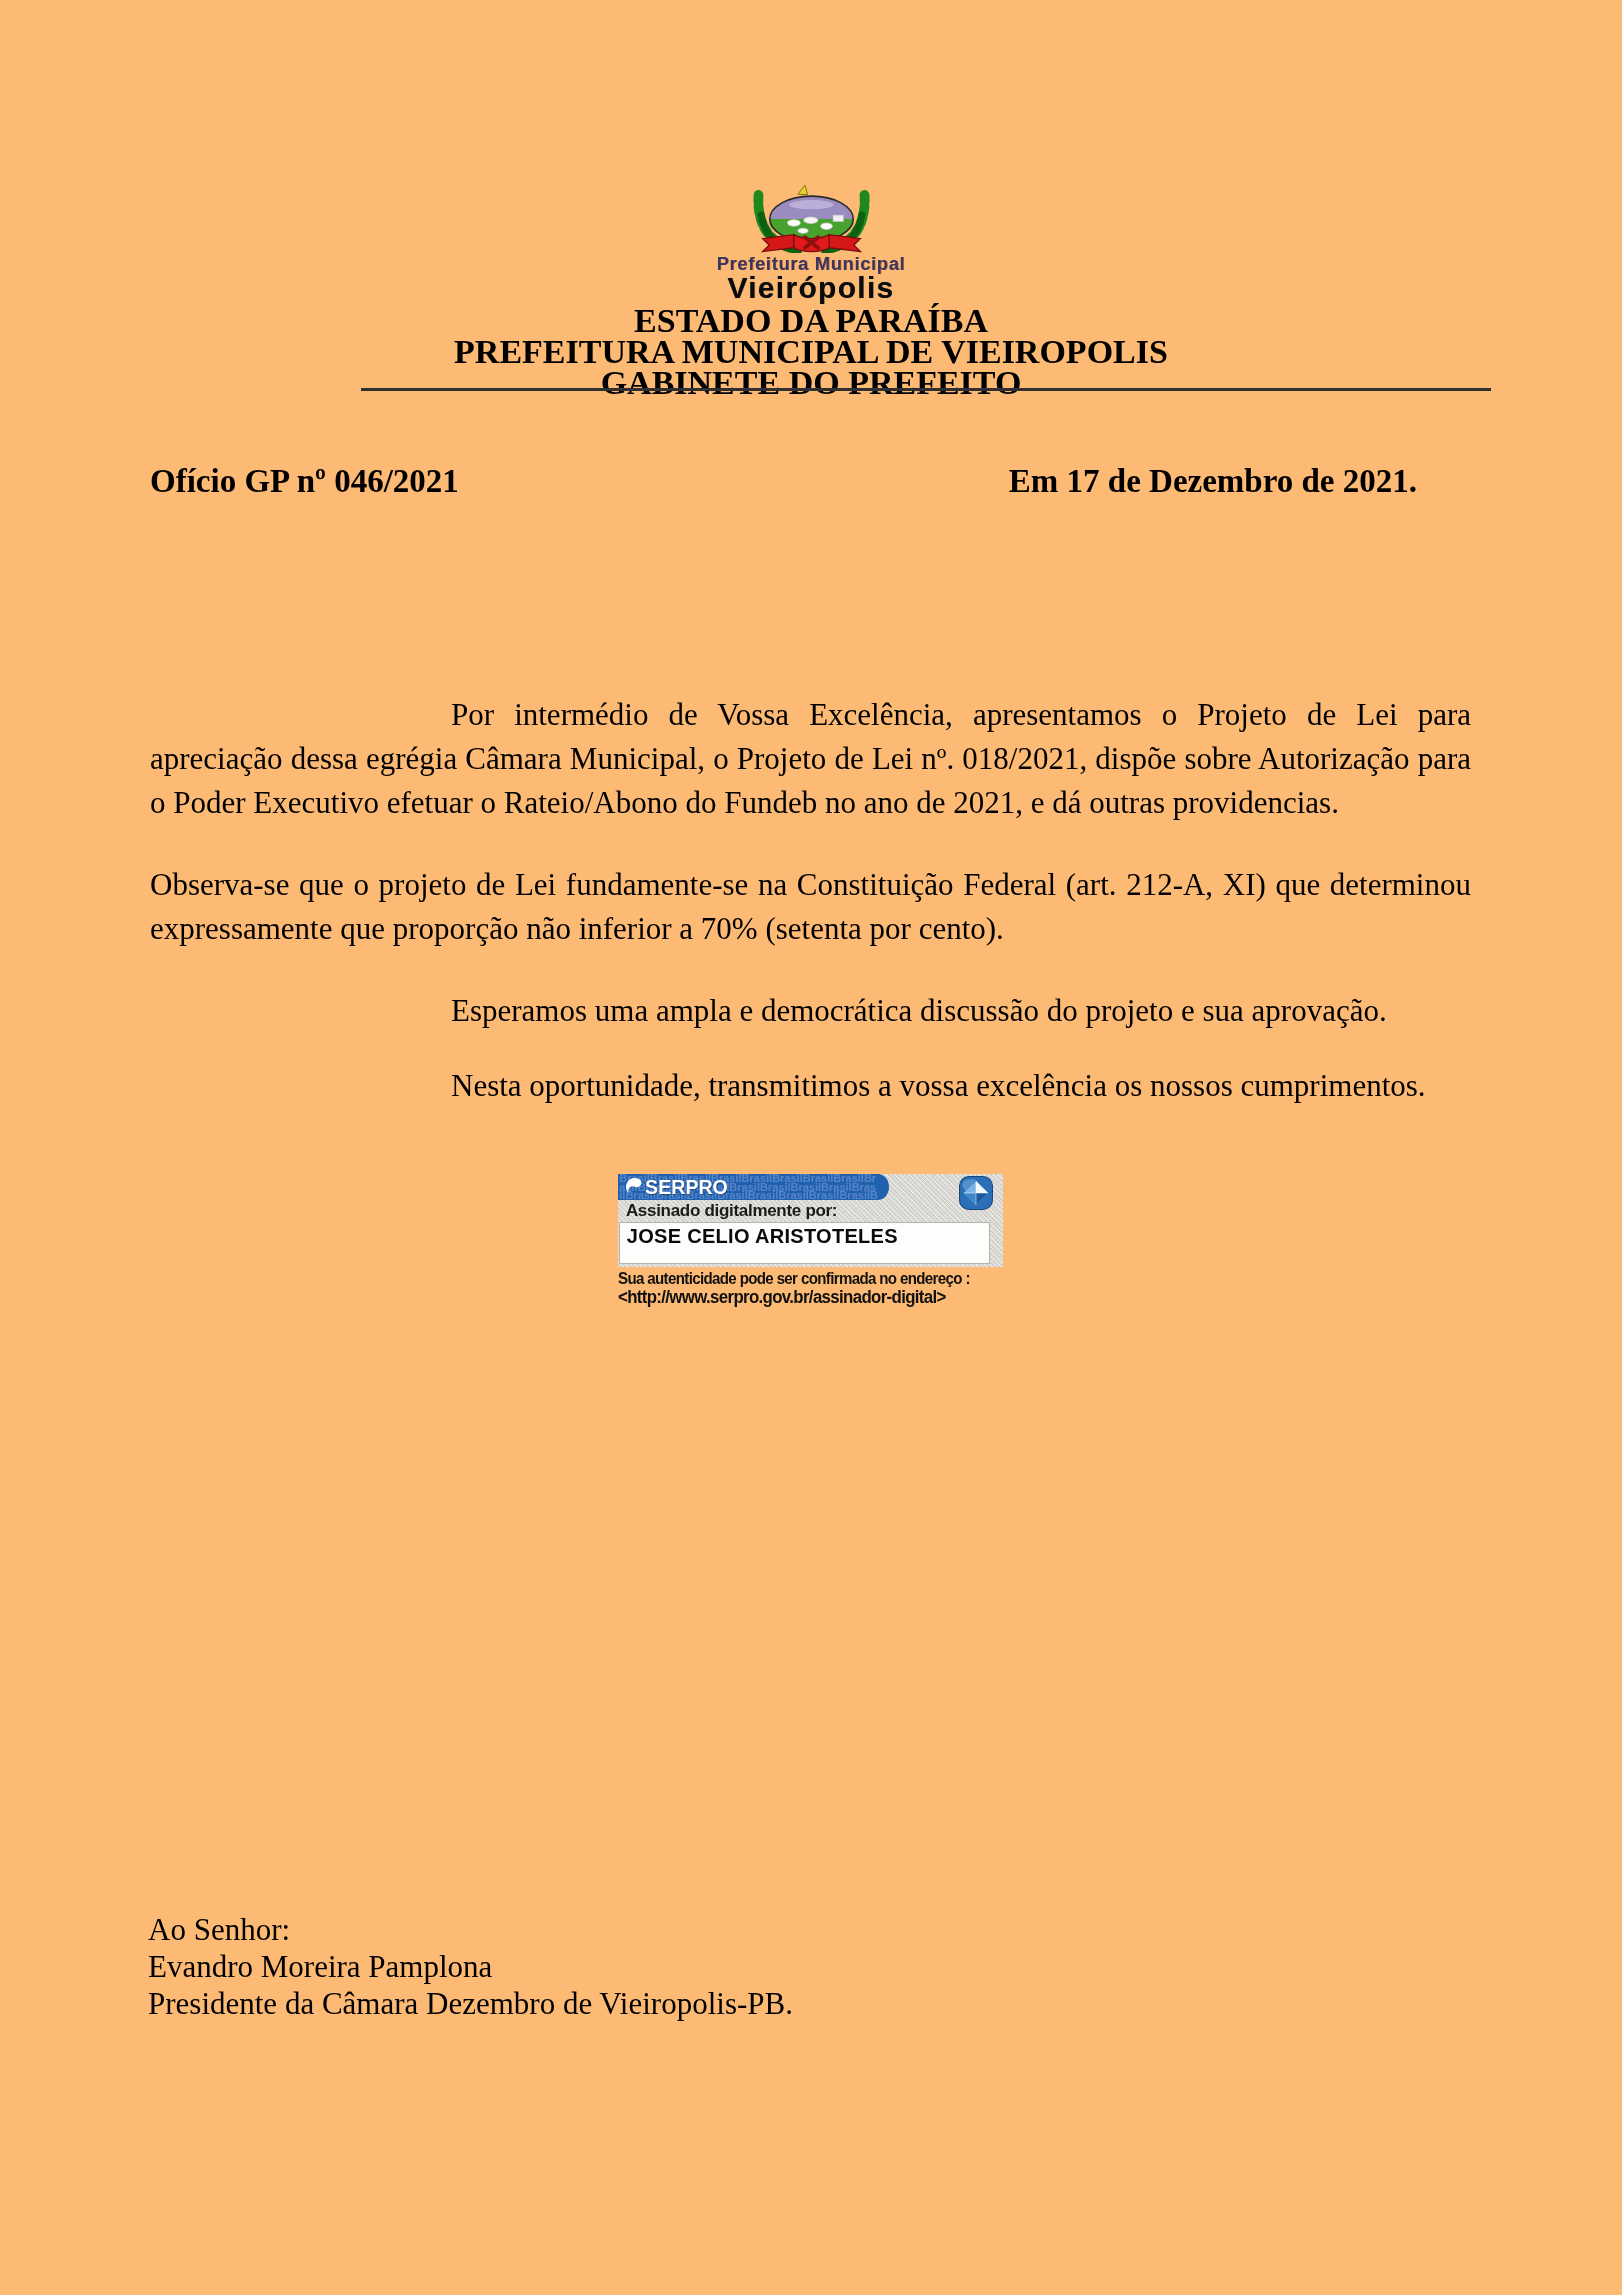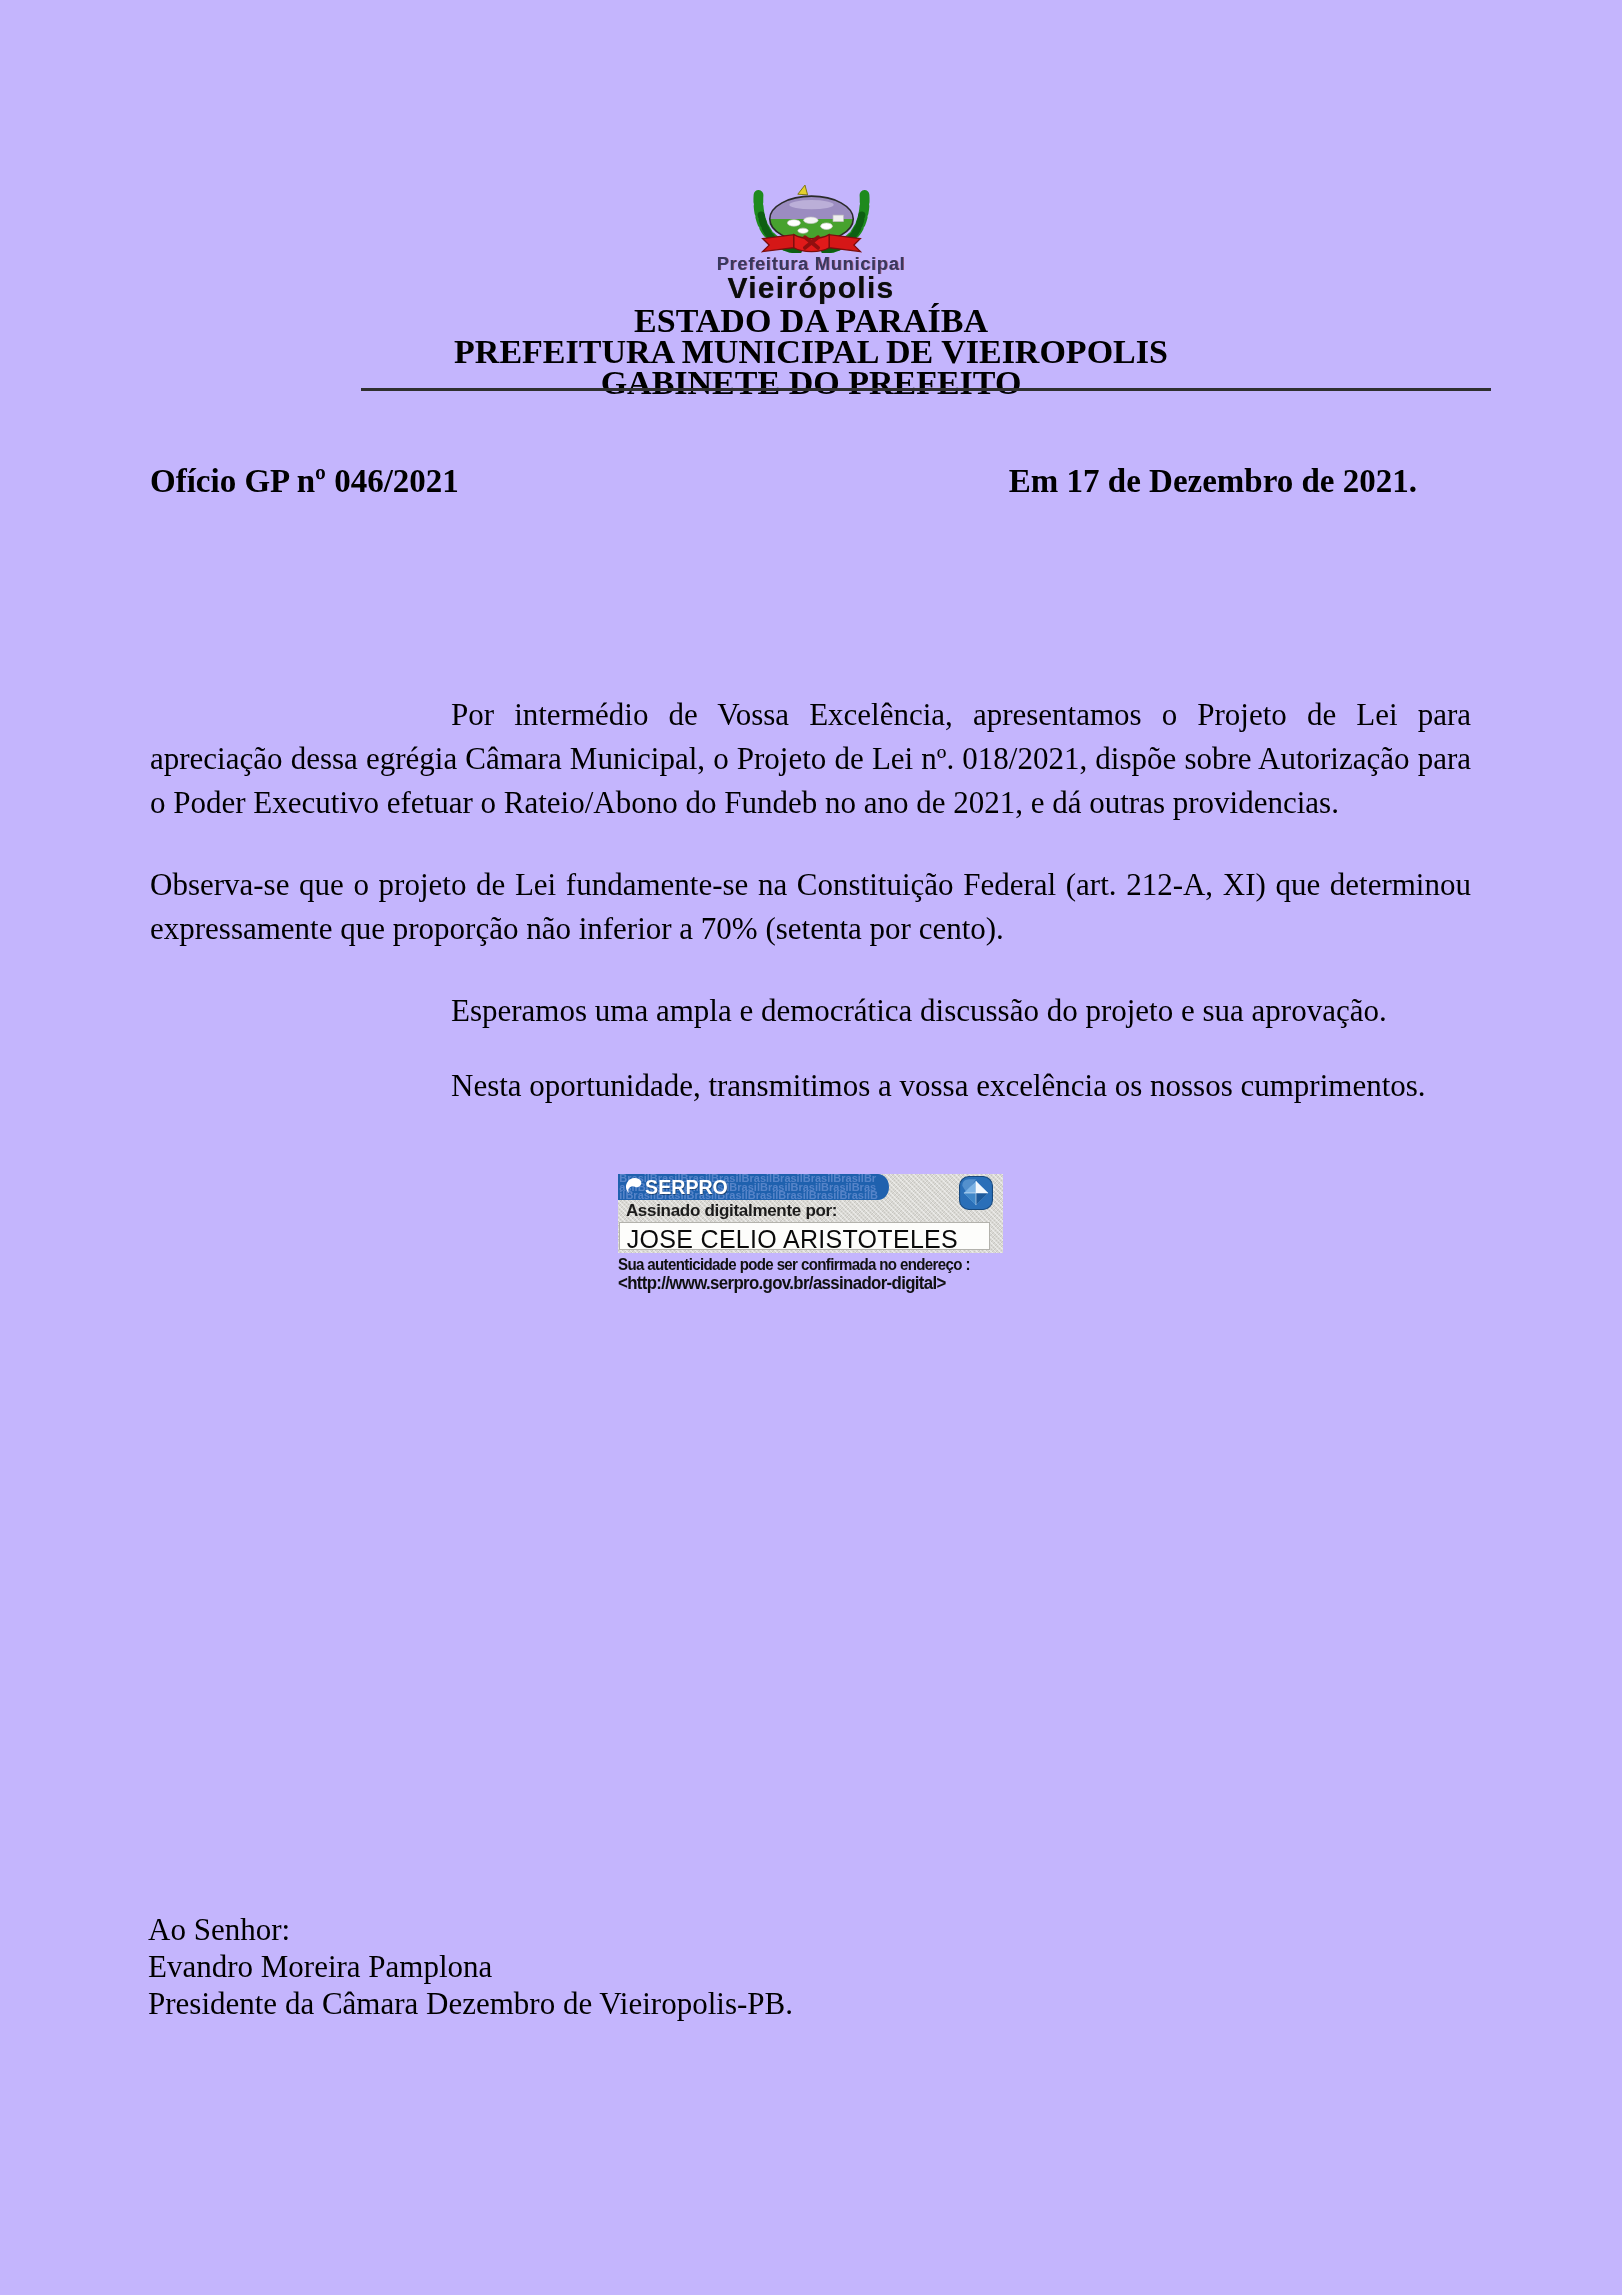--- a/index.html
+++ b/index.html
@@ -2,21 +2,21 @@
 <html lang="pt-BR" style="font-size:10.5px"><head>
 <meta charset="utf-8">
 <title>Ofício GP nº 046/2021 — Prefeitura Municipal de Vieirópolis</title>
 <style>
   * { margin:0; padding:0; box-sizing:border-box; }
   html,body { background:#ffffff; }
   .page{
     position:relative;
     width:1622px;
     height:2295px;
-    background:#c4b5fd;
+    background:#fdba74;
     font-family:"Liberation Serif","DejaVu Serif",serif;
     color:#000;
     overflow:hidden;
   }
 
   
   .letterhead{
     position:absolute; top:185px; left:0; right:0;
     text-align:center;
   }
@@ -104,25 +104,25 @@
     text-shadow:0.7px 0.7px 0 rgba(0,0,0,.35);
   }
   .gem-icon{ position:absolute; top:2px; right:10.5px; z-index:3; }
   .signed-row{
     height:21.6px; padding:1.3px 0 0 7.9px;
     font-size:17px; font-weight:bold; letter-spacing:-0.3px;
     color:#1b1b1b; white-space:nowrap;
   }
   .name-box{
     margin:0.7px 13px 0 1.3px;
-    height:28px;
+    height:42px;
     background:#fdfdfb;
     border:1.3px solid #b3b2ac;
-    font-size:25px; letter-spacing:0.3px; color:#0a0a0a;
-    padding:2px 0 0 6.5px; white-space:nowrap;
+    font-size:20px; letter-spacing:0.3px; color:#0a0a0a;
+    padding:2px 0 0 6.5px; white-space:nowrap;font-weight:bold;
   }
   .auth-text{
     margin-top:3.3px;
     font-weight:bold; color:#101010;
     transform:scaleX(.92); transform-origin:0 0;
     white-space:nowrap;
   }
   .auth-line1{ font-size:16.4px; line-height:17px; letter-spacing:-0.7px; }
   .auth-line2{ font-size:18.3px; line-height:19px; letter-spacing:-0.7px; }
 

